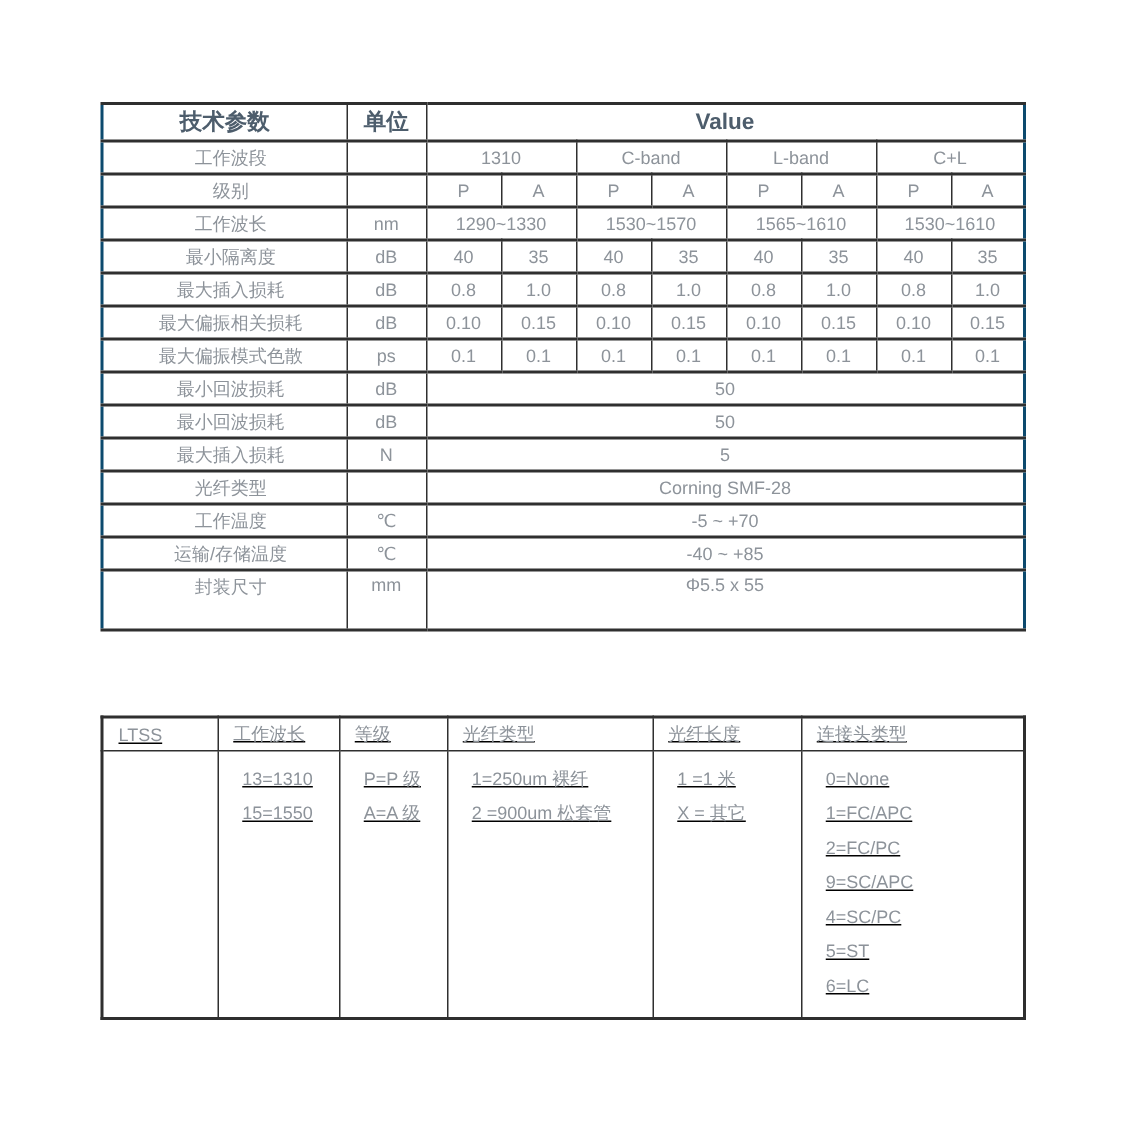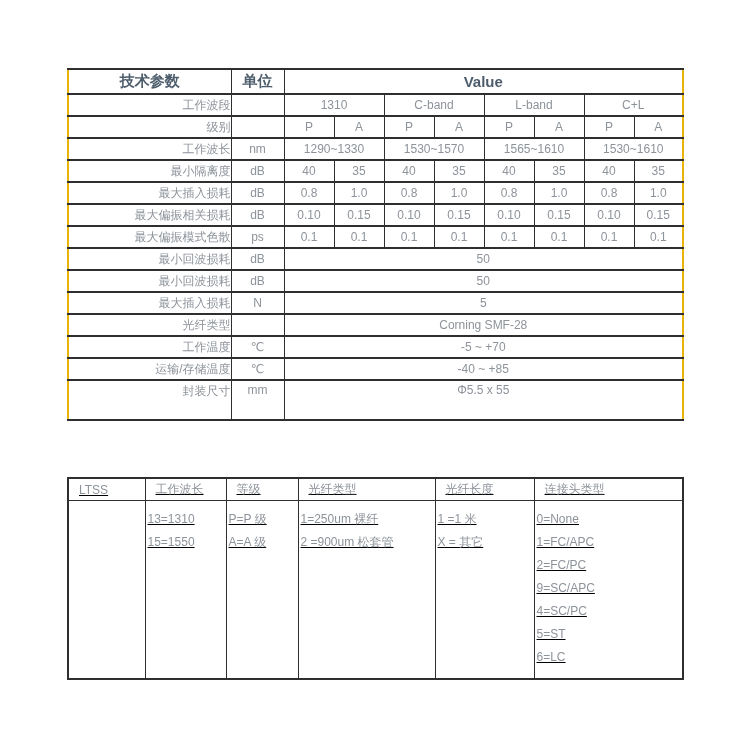--- a/index.html
+++ b/index.html
@@ -20,21 +20,21 @@
     border-collapse: collapse;
     table-layout: fixed;
     background: #ffffff;
   }
 
   
   .spec {
     left: 67px;
     top: 68px;
     width: 615px;
-    border: 2px solid #eab308;
+    border: 2px solid #0c4a6e;
   }
   .spec th, .spec td {
     border: 1.5px solid #2f2f2f;
     border-top-width: 2px;
     border-bottom-width: 2px;
     padding: 0;
     overflow: hidden;
     white-space: nowrap;
   }
   .spec th {
@@ -45,21 +45,21 @@
     text-align: center;
   }
   .spec td {
     height: 20px;
     font-size: 12px;
     color: #8d939a;
     text-align: center;
     vertical-align: middle;
   }
   .spec td.label {
-    text-align: right;
+    text-align: center;
     padding-left: 8px;
   }
   .spec tr.tall td {
     height: 36px;
     vertical-align: top;
     padding-top: 2px;
   }
 
   
   .order {
@@ -78,21 +78,21 @@
     vertical-align: top;
     overflow: hidden;
   }
   .order th {
     height: 17px;
     font-weight: normal;
     padding: 2px 4px 2px 10px;
     vertical-align: middle;
   }
   .order td {
-    padding: 7px 4px 4px 2px;
+    padding: 7px 4px 4px 16px;
   }
   .order .opt {
     line-height: 23px;
     white-space: nowrap;
   }
 </style>
 </head>
 <body>
 
 <div class="page">

